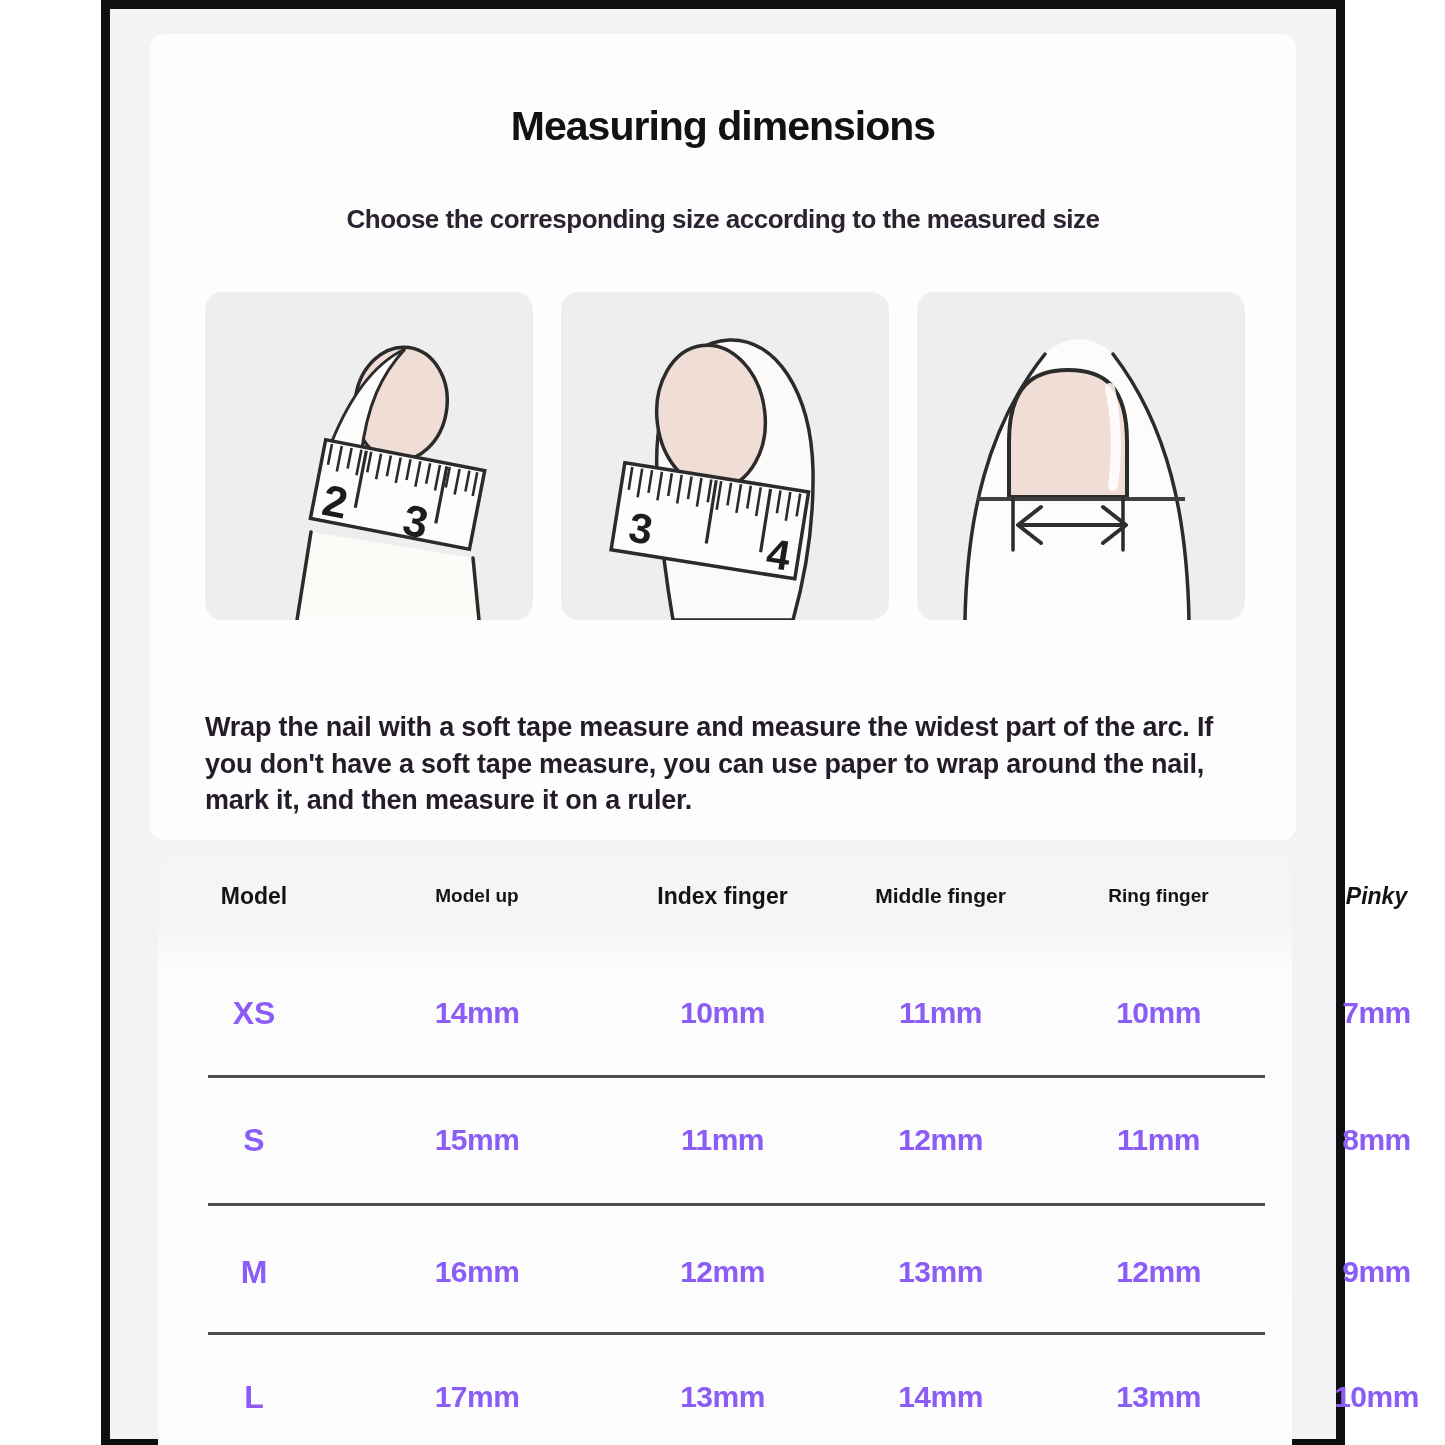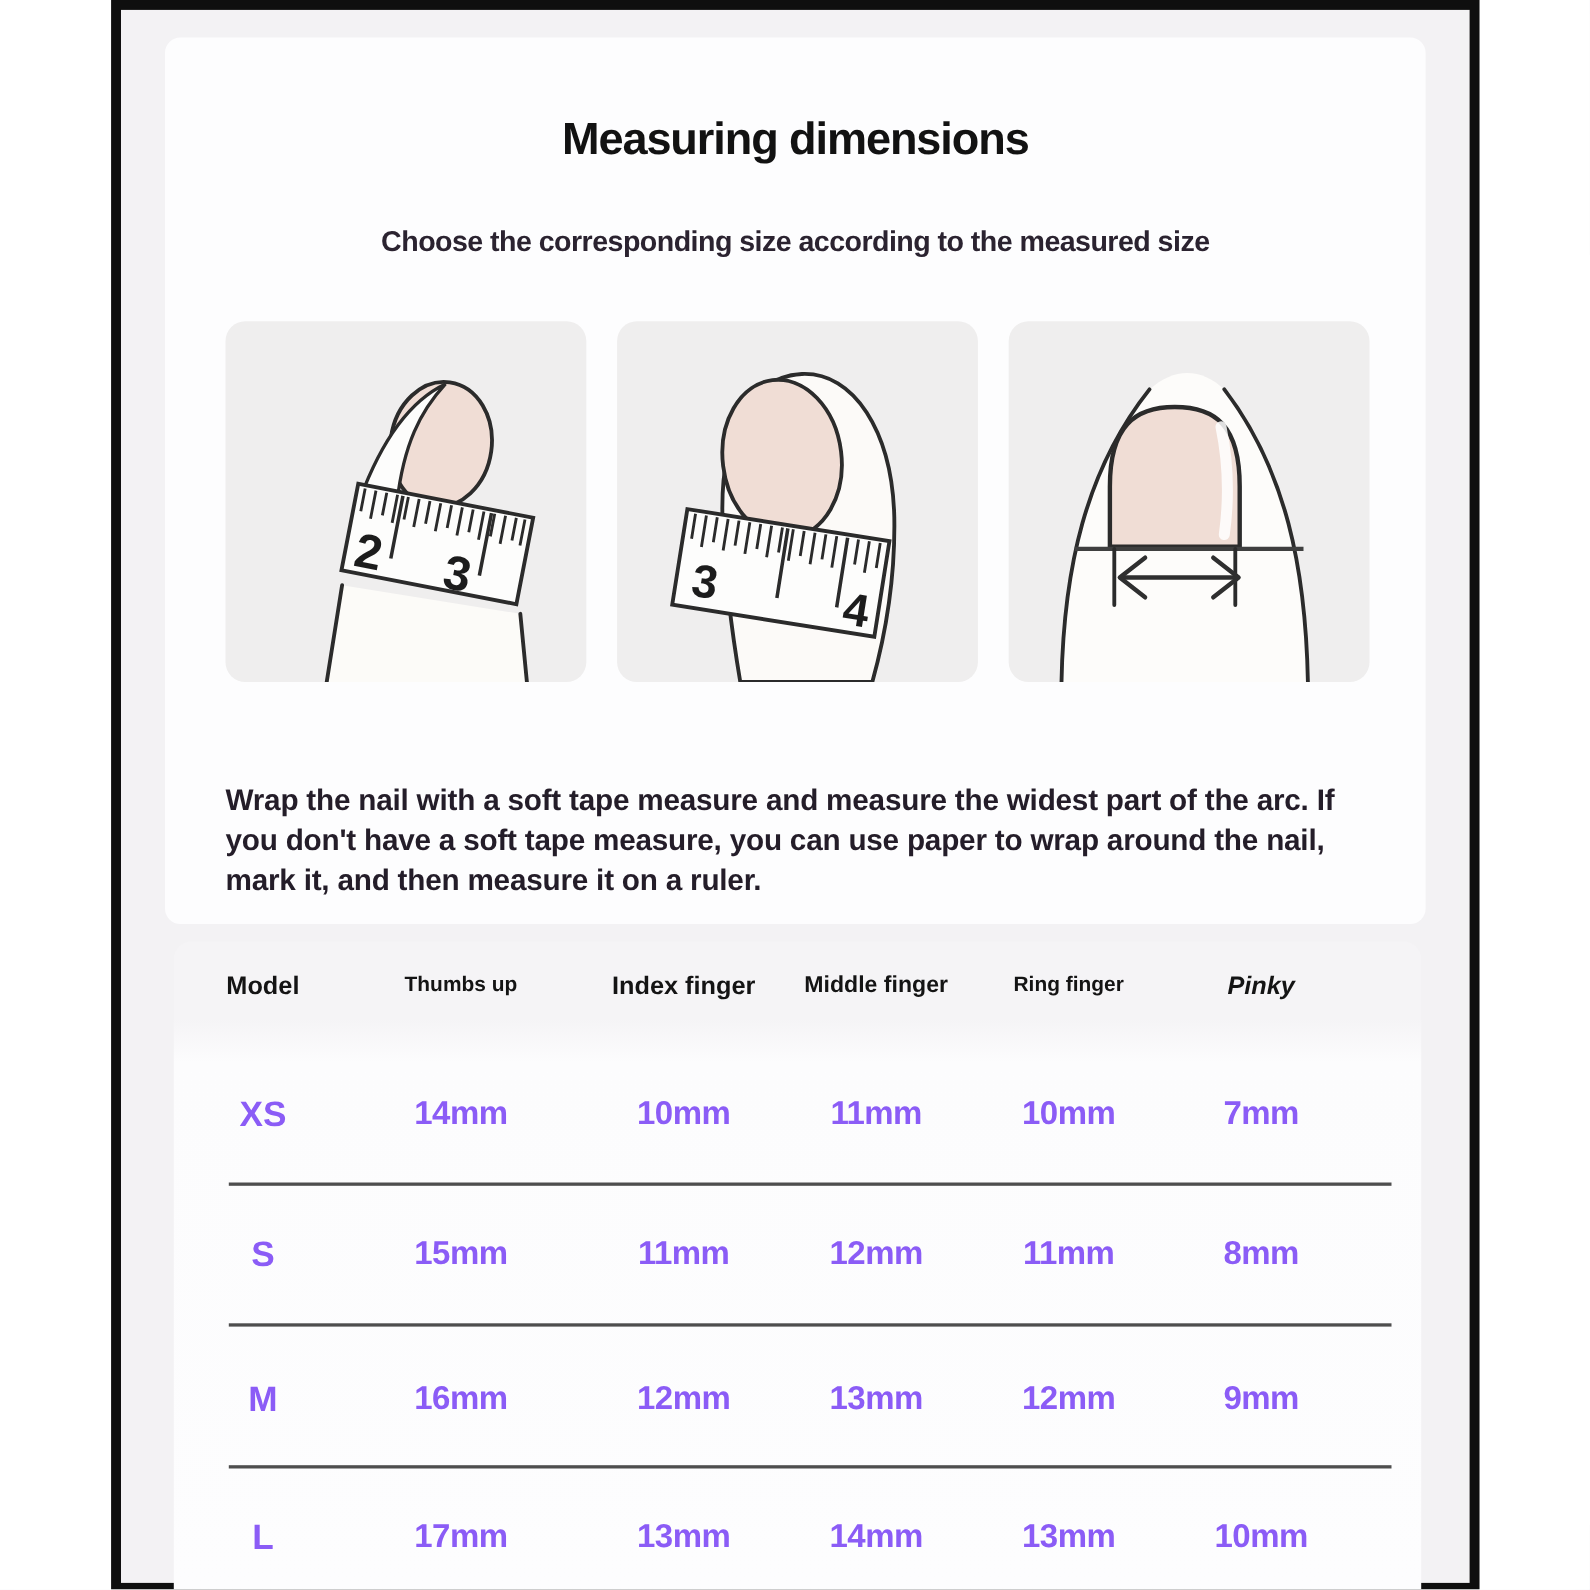--- a/index.html
+++ b/index.html
@@ -35,23 +35,24 @@
   }
   .panel svg{display:block;}
   .p1{left:205px;} .p2{left:561px;} .p3{left:917px;}
   .instruction{
     position:absolute;left:205px;top:674px;width:1048px;
     font-size:27px;font-weight:700;line-height:1.36;color:#241d29;
     letter-spacing:-0.2px;
     margin-top:35px;
   }
   .thead,.trow{
-    position:absolute;left:174px;width:1060px;height:64px;
+    position:absolute;left:189px;width:1060px;height:64px;
     display:grid;grid-template-columns:130px 230px 175px 175px 175px 175px;
     align-items:center;
+    gap:43px;
   }
   .thead{top:864px;}
   .thead span{display:block;text-align:center;font-weight:700;color:#141414;}
   .h0{font-size:23px;} .h1{font-size:19px;} .h2{font-size:23px;}
   .h3{font-size:21px;} .h4{font-size:19px;} .h5{font-size:23px;font-style:italic;}
   .trow span{display:block;text-align:center;color:#8b5cf6;}
   .row-label{font-size:32px;font-weight:700;}
   .row-val{font-size:30px;font-weight:700;letter-spacing:-0.5px;}
   .r0{top:981px;} .r1{top:1108px;} .r2{top:1240px;} .r3{top:1365px;}
   .divider{
@@ -134,21 +135,21 @@
         <path d="M124,215 L101,233 L124,251"></path>
         <path d="M186,215 L209,233 L186,251"></path>
       </g>
     </svg>
   </div>
 
   <div class="instruction">Wrap the nail with a soft tape measure and measure the widest part of the arc. If you don't have a soft tape measure, you can use paper to wrap around the nail, mark it, and then measure it on a ruler.</div>
 
   <div class="thead">
     <span class="h0">Model</span>
-    <span class="h1">Thumbs up</span>
+    <span class="h1">Model up</span>
     <span class="h2">Index finger</span>
     <span class="h3">Middle finger</span>
     <span class="h4">Ring finger</span>
     <span class="h5">Pinky</span>
   </div>
 
   <div class="trow r0">
     <span class="row-label">XS</span>
     <span class="row-val">14mm</span>
     <span class="row-val">10mm</span>

